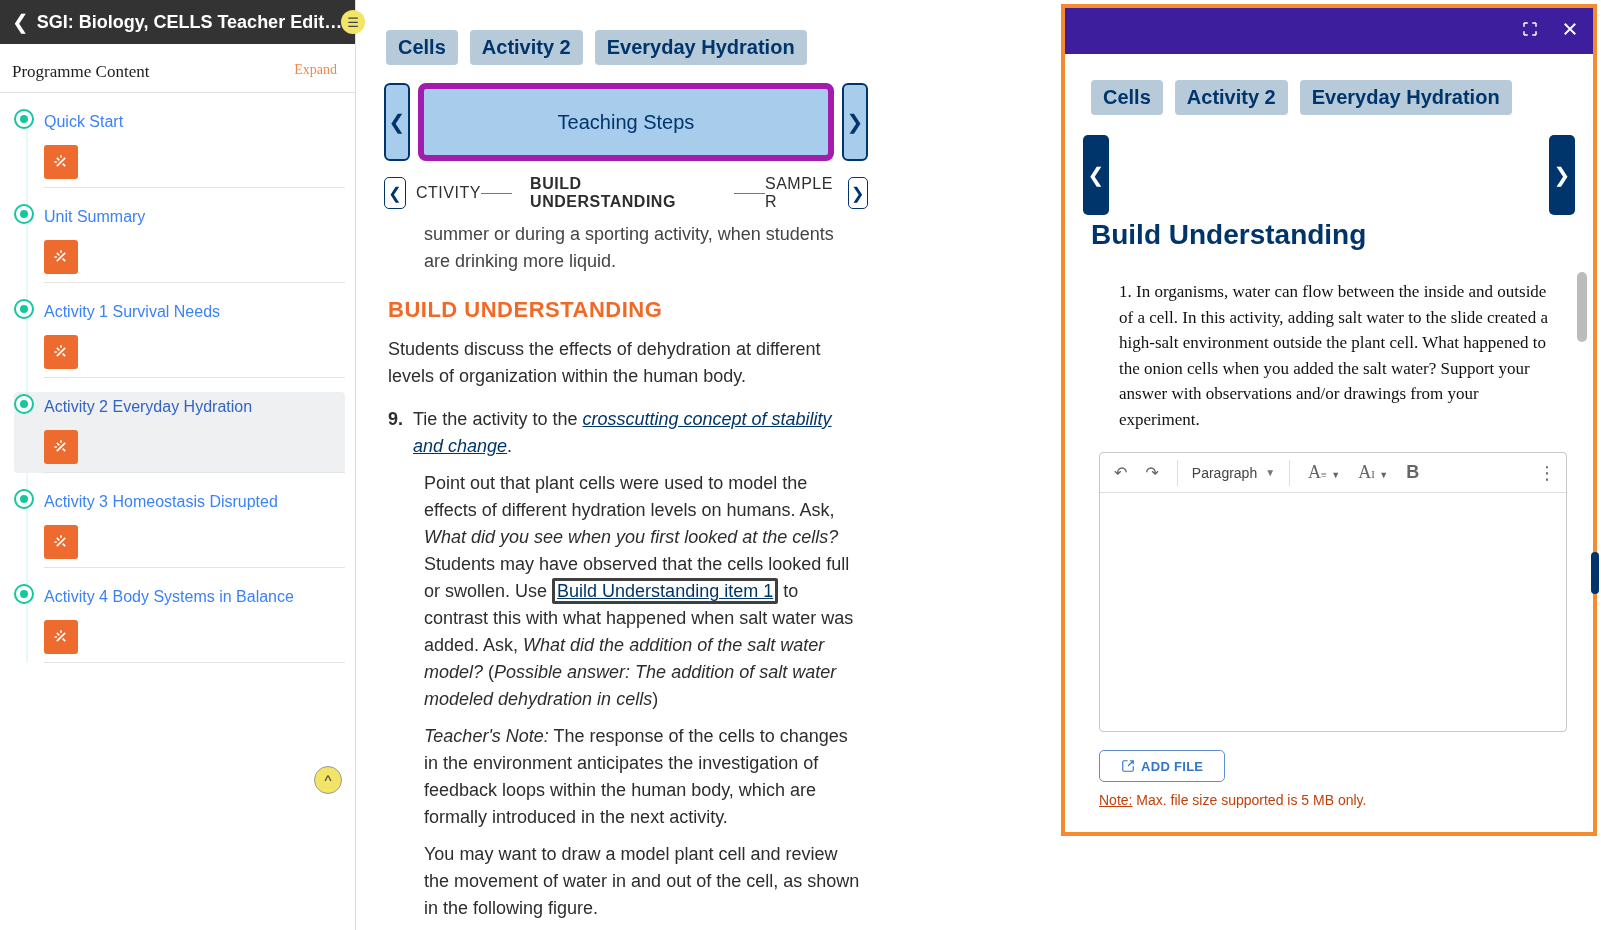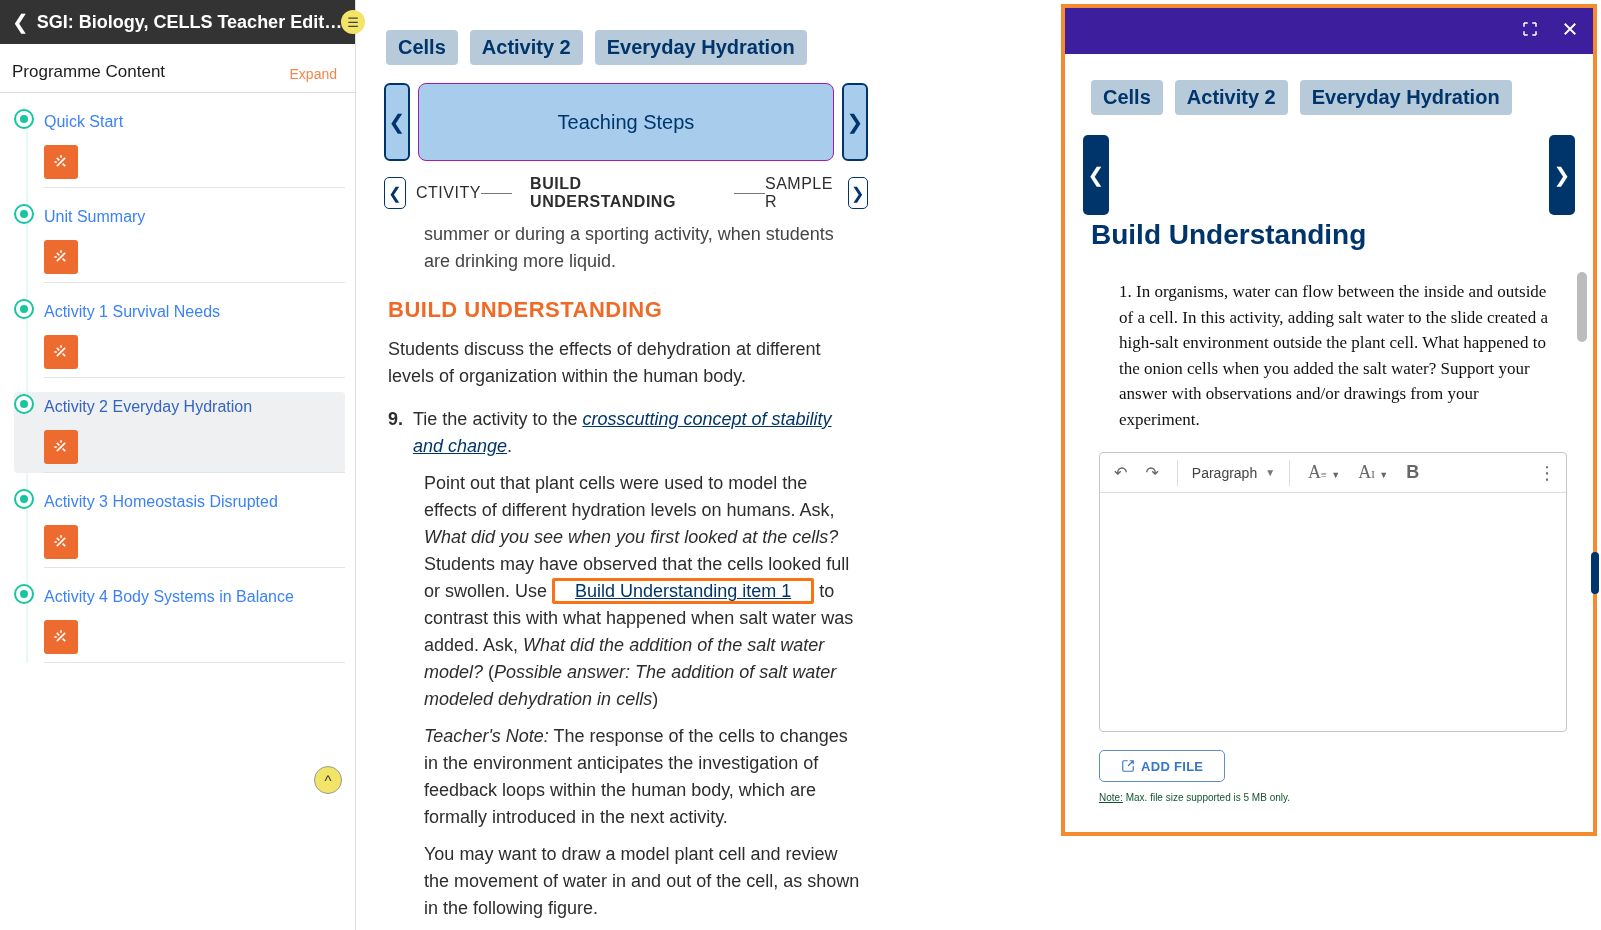--- a/index.html
+++ b/index.html
@@ -19,22 +19,22 @@
     height:44px; background:#333; color:#fff; display:flex; align-items:center;
     padding:0 10px 0 4px; position:relative;
   }
   .back-chevron { font-size:20px; color:#fff; padding:0 8px; cursor:pointer;}
   .sidebar-title { font-size:18px; font-weight:600; white-space:nowrap; overflow:hidden; text-overflow:ellipsis; flex:1;}
   .burger {
     position:absolute; right:-10px; top:10px; width:24px; height:24px;
     border-radius:50%; background:#f2e466; display:flex; align-items:center; justify-content:center;
     font-size:13px; color:#444; cursor:pointer;
   }
-  .prog-row { display:flex; align-items:flex-end; justify-content:space-between;
-    padding:18px 18px 10px 12px;}
+  .prog-row { display:flex; align-items:flex-start; justify-content:space-between;
+    padding:18px 18px 10px 12px;font-family:Liberation Serif, serif;}
   .prog-title { font-size:17px; color:#1d1d1d;}
   .expand { color:#f5864a; font-size:14px; cursor:pointer;}
   .prog-divider{ height:1px;background:#ddd;margin:0;}
 
   .toc { padding:14px 10px 0 14px; position:relative;}
   .toc-line { position:absolute; left:26px; top:30px; bottom:0; width:2px; background:#14c79f33; opacity:.5;}
   .toc-item { position:relative; padding-left:30px; margin-bottom:8px;}
   .toc-dot {
     position:absolute; left:0; top:2px; width:20px;height:20px;border-radius:50%;
     border:2px solid #14c79f; background:#fff;
@@ -69,21 +69,21 @@
   }
   .step-nav {
     display:flex; align-items:stretch; margin:18px 28px 0 28px; height:78px;
   }
   .stepbtn{
     width:26px; background:#a7ccec; border:2px solid #00356b; border-radius:6px;
     display:flex;align-items:center;justify-content:center;font-size:20px;color:#00356b;
     cursor:pointer;
   }
   .step-main{
-    flex:1; margin:0 8px; background:#a7ccec; border:1px solid #a21caf; border-radius:8px;
+    flex:1; margin:0 8px; background:#a7ccec; border:6px solid #a21caf; border-radius:8px;
     display:flex;align-items:center;justify-content:center;
     color:#00356b; font-size:20px; font-weight:500;
   }
 
   .sub-nav{
     display:flex;align-items:center;margin:14px 28px 0 28px;height:36px;font-size:16px;
     color:#2d2d2d; justify-content:space-between;
   }
   .sub-nav .sn-btn{width:22px;height:32px;border:1px solid #00356b;border-radius:5px;
     display:flex;align-items:center;justify-content:center;color:#00356b;font-size:16px;background:#fff;cursor:pointer;}
@@ -95,21 +95,21 @@
 
   .text-block{padding:10px 32px 0 32px; font-size:18px; color:#2d2d2d; line-height:1.5;}
   .mutewrap{color:#444;}
   .bu-head{color:#f06a27;font-weight:700;font-size:22px;margin:18px 0 10px 0;letter-spacing:.5px;}
   .para{margin:10px 0;}
   .numrow{display:flex;margin-top:16px;}
   .num{font-weight:700;margin-right:10px;}
   .link{color:#00356b;text-decoration:underline;cursor:pointer;}
   .ital{font-style:italic;}
   .tnote{font-style:italic;}
-  .hl-box{border:3px solid #f97316;padding:0 20px;display:inline;border-radius:2px;}
+  .hl-box{border:3px solid #404040;padding:0 2px;display:inline;border-radius:2px;}
   .indent{padding-left:36px;}
 
   
   .right {
     position:absolute; right:4px; top:4px; width:536px; height:832px;
     border:4px solid #f58a2f; background:#fff;
   }
   .r-header{height:46px;background:#3d1e9c;display:flex;align-items:center;justify-content:flex-end;
     gap:22px;padding:0 14px;}
   .r-header .ic{color:#fff;font-size:18px;cursor:pointer;}
@@ -131,21 +131,21 @@
   .tb-sep{width:1px;height:26px;background:#ddd;margin:0 4px;}
   .tb-sel{display:flex;align-items:center;gap:8px;color:#444;font-size:14px;}
   .tb-sel .cv{font-size:10px;color:#777;}
   .tb-right{margin-left:auto;color:#666;font-size:18px;cursor:pointer;}
   .ed-area{height:calc(100% - 40px);}
 
   .addfile{
     display:inline-flex;align-items:center;gap:6px;border:1px solid #5e8ed0;color:#3576cb;
     font-size:13px;font-weight:600;border-radius:5px;padding:7px 21px;margin:18px 0 0 34px;cursor:pointer;letter-spacing:.3px;
   }
-  .note{font-size:10px;color:#14532d;margin:10px 0 0 34px;}
+  .note{font-size:14px;color:#c2410c;margin:10px 0 0 34px;}
   .note u{text-decoration:underline;}
 
   .r-scroll{position:absolute;right:6px;top:264px;width:10px;height:70px;background:#bcbcbc;border-radius:5px;}
   .r-handle{position:absolute;right:-6px;top:544px;width:8px;height:42px;background:#00356b;border-radius:4px;}
 
   
 </style>
 </head>
 <body>
 

